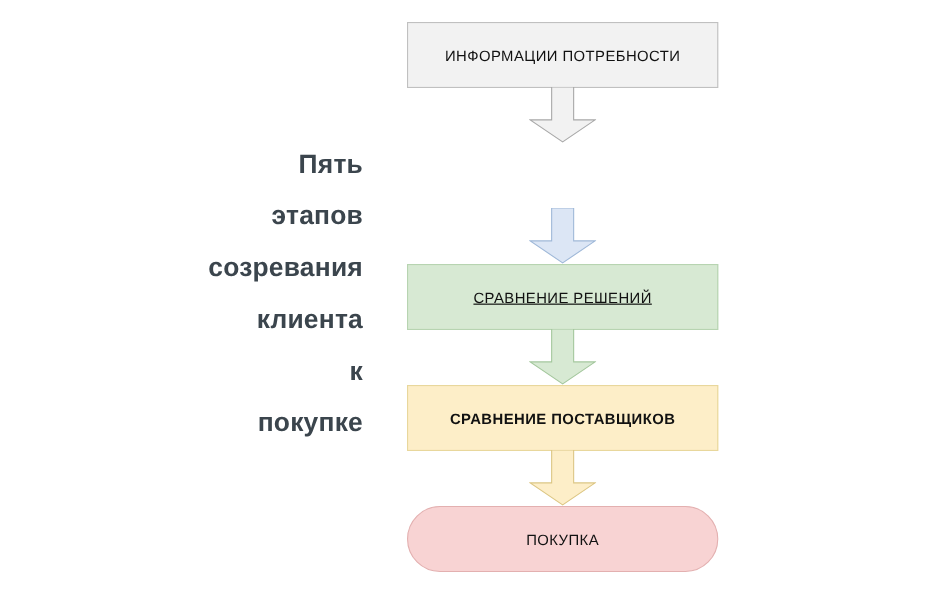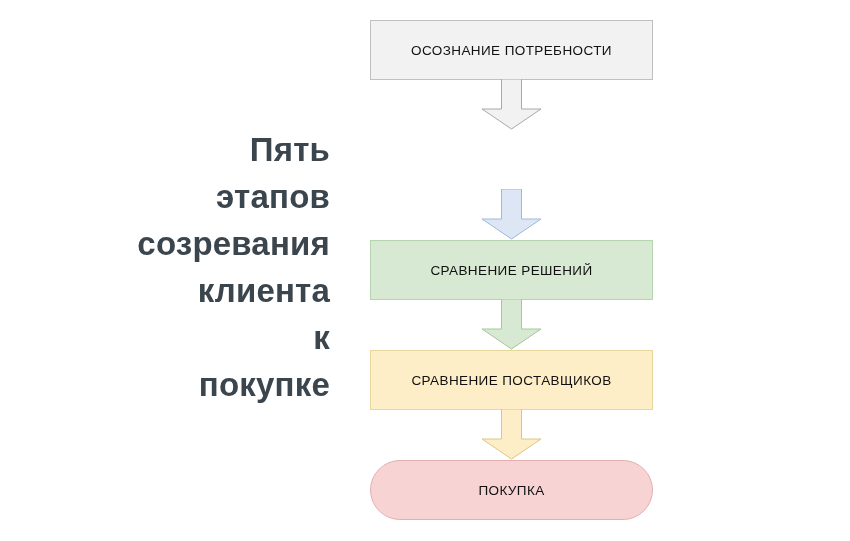--- a/index.html
+++ b/index.html
@@ -11,21 +11,21 @@
     position:relative;
   }
   #canvas{position:absolute;left:0;top:0;width:850px;height:541px;}
 
   
   #heading{
     position:absolute;
     left:80px; top:126px;
     width:250px;
     text-align:right;
-    font-size:33px;
+    font-size:24px;
     line-height:47px;
     font-weight:bold;
     color:#3b454d;
     letter-spacing:0.2px;
     white-space:pre-line;
   }
 
   
   #flow{
     position:absolute;
@@ -47,22 +47,22 @@
   .node .label{
     font-size:13.5px;
     color:#111111;
     letter-spacing:0.4px;
     text-align:center;
     white-space:nowrap;
   }
 
   .node.n0{top:0px;}
   .node.n1{top:110px;}
-  .node.n2{top:220px;}
-  .node.n3{top:330px;}
+  .node.n2{top:220px;text-decoration:underline;}
+  .node.n3{top:330px;font-weight:bold;}
   .node.n4{top:440px;}
 
   
   .arrow{
     position:absolute;
     left:111px;      
     width:61px;
     height:51px;
   }
   .arrow.a0{top:59px;}
@@ -79,21 +79,21 @@
   <div id="heading">Пять
 этапов
 созревания
 клиента
 к
 покупке</div>
 
   <div id="flow">
 
     <div class="node n0" style="background:#f2f2f2;border-color:#c0c0c0;">
-      <span class="label">ОСОЗНАНИЕ ПОТРЕБНОСТИ</span>
+      <span class="label">ИНФОРМАЦИИ ПОТРЕБНОСТИ</span>
     </div>
 
     <div class="arrow a0">
       <svg viewBox="0 0 61 51" xmlns="http://www.w3.org/2000/svg">
         <polygon points="20.5,0 40.5,0 40.5,30 60,30 30.5,50 1,30 20.5,30" fill="#f2f2f2" stroke="#a8a8a8" stroke-width="1" stroke-linejoin="miter"></polygon>
       </svg>
     </div>
 
 
     <div class="arrow a1">

